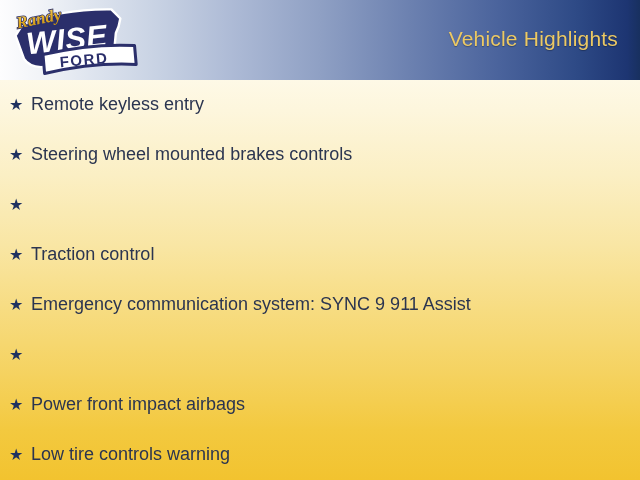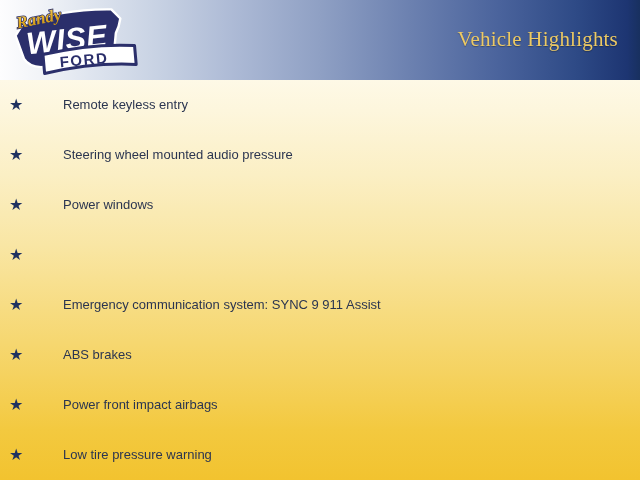--- a/index.html
+++ b/index.html
@@ -56,21 +56,20 @@
 
   #header-title {
     position: absolute;
     right: 22px;
     top: 27px;
     font-size: 21px;
     letter-spacing: 0.2px;
     color: #ecc964;
     text-shadow: 0 1px 1px rgba(0,0,0,0.30);
     white-space: nowrap;
-    font-family: Liberation Serif, serif;
   }
 
   
   #logo {
     position: absolute;
     left: 4px;
     top: 2px;
     width: 136px;
     height: 78px;
   }
@@ -101,25 +100,24 @@
   .hl-star {
     flex: 0 0 auto;
     width: 22px;
     font-size: 16px;
     line-height: 1;
     color: #1f3160;
     text-align: left;
   }
   .hl-text {
     flex: 0 1 auto;
-    font-size: 13px;
+    font-size: 18px;
     line-height: 1.1;
     color: #2b3550;
     white-space: nowrap;
-    margin-left: 32px;
   }
 </style>
 </head>
 <body>
 
 <div id="page">
 
   <div id="header">
 
     <div id="logo">
@@ -152,40 +150,39 @@
     <div id="header-title">Vehicle Highlights</div>
   </div>
 
   <ul id="highlights">
     <li class="hl-item">
       <span class="hl-star">★</span>
       <span class="hl-text">Remote keyless entry</span>
     </li>
     <li class="hl-item">
       <span class="hl-star">★</span>
-      <span class="hl-text">Steering wheel mounted audio pressure</span>
+      <span class="hl-text">Steering wheel mounted brakes controls</span>
     </li>
     <li class="hl-item">
       <span class="hl-star">★</span>
-      <span class="hl-text">Power windows</span>
     </li>
     <li class="hl-item">
       <span class="hl-star">★</span>
+      <span class="hl-text">Traction control</span>
     </li>
     <li class="hl-item">
       <span class="hl-star">★</span>
       <span class="hl-text">Emergency communication system: SYNC 9 911 Assist</span>
     </li>
     <li class="hl-item">
       <span class="hl-star">★</span>
-      <span class="hl-text">ABS brakes</span>
     </li>
     <li class="hl-item">
       <span class="hl-star">★</span>
       <span class="hl-text">Power front impact airbags</span>
     </li>
     <li class="hl-item">
       <span class="hl-star">★</span>
-      <span class="hl-text">Low tire pressure warning</span>
+      <span class="hl-text">Low tire controls warning</span>
     </li>
   </ul>
 
 </div>
 
 </body></html>

